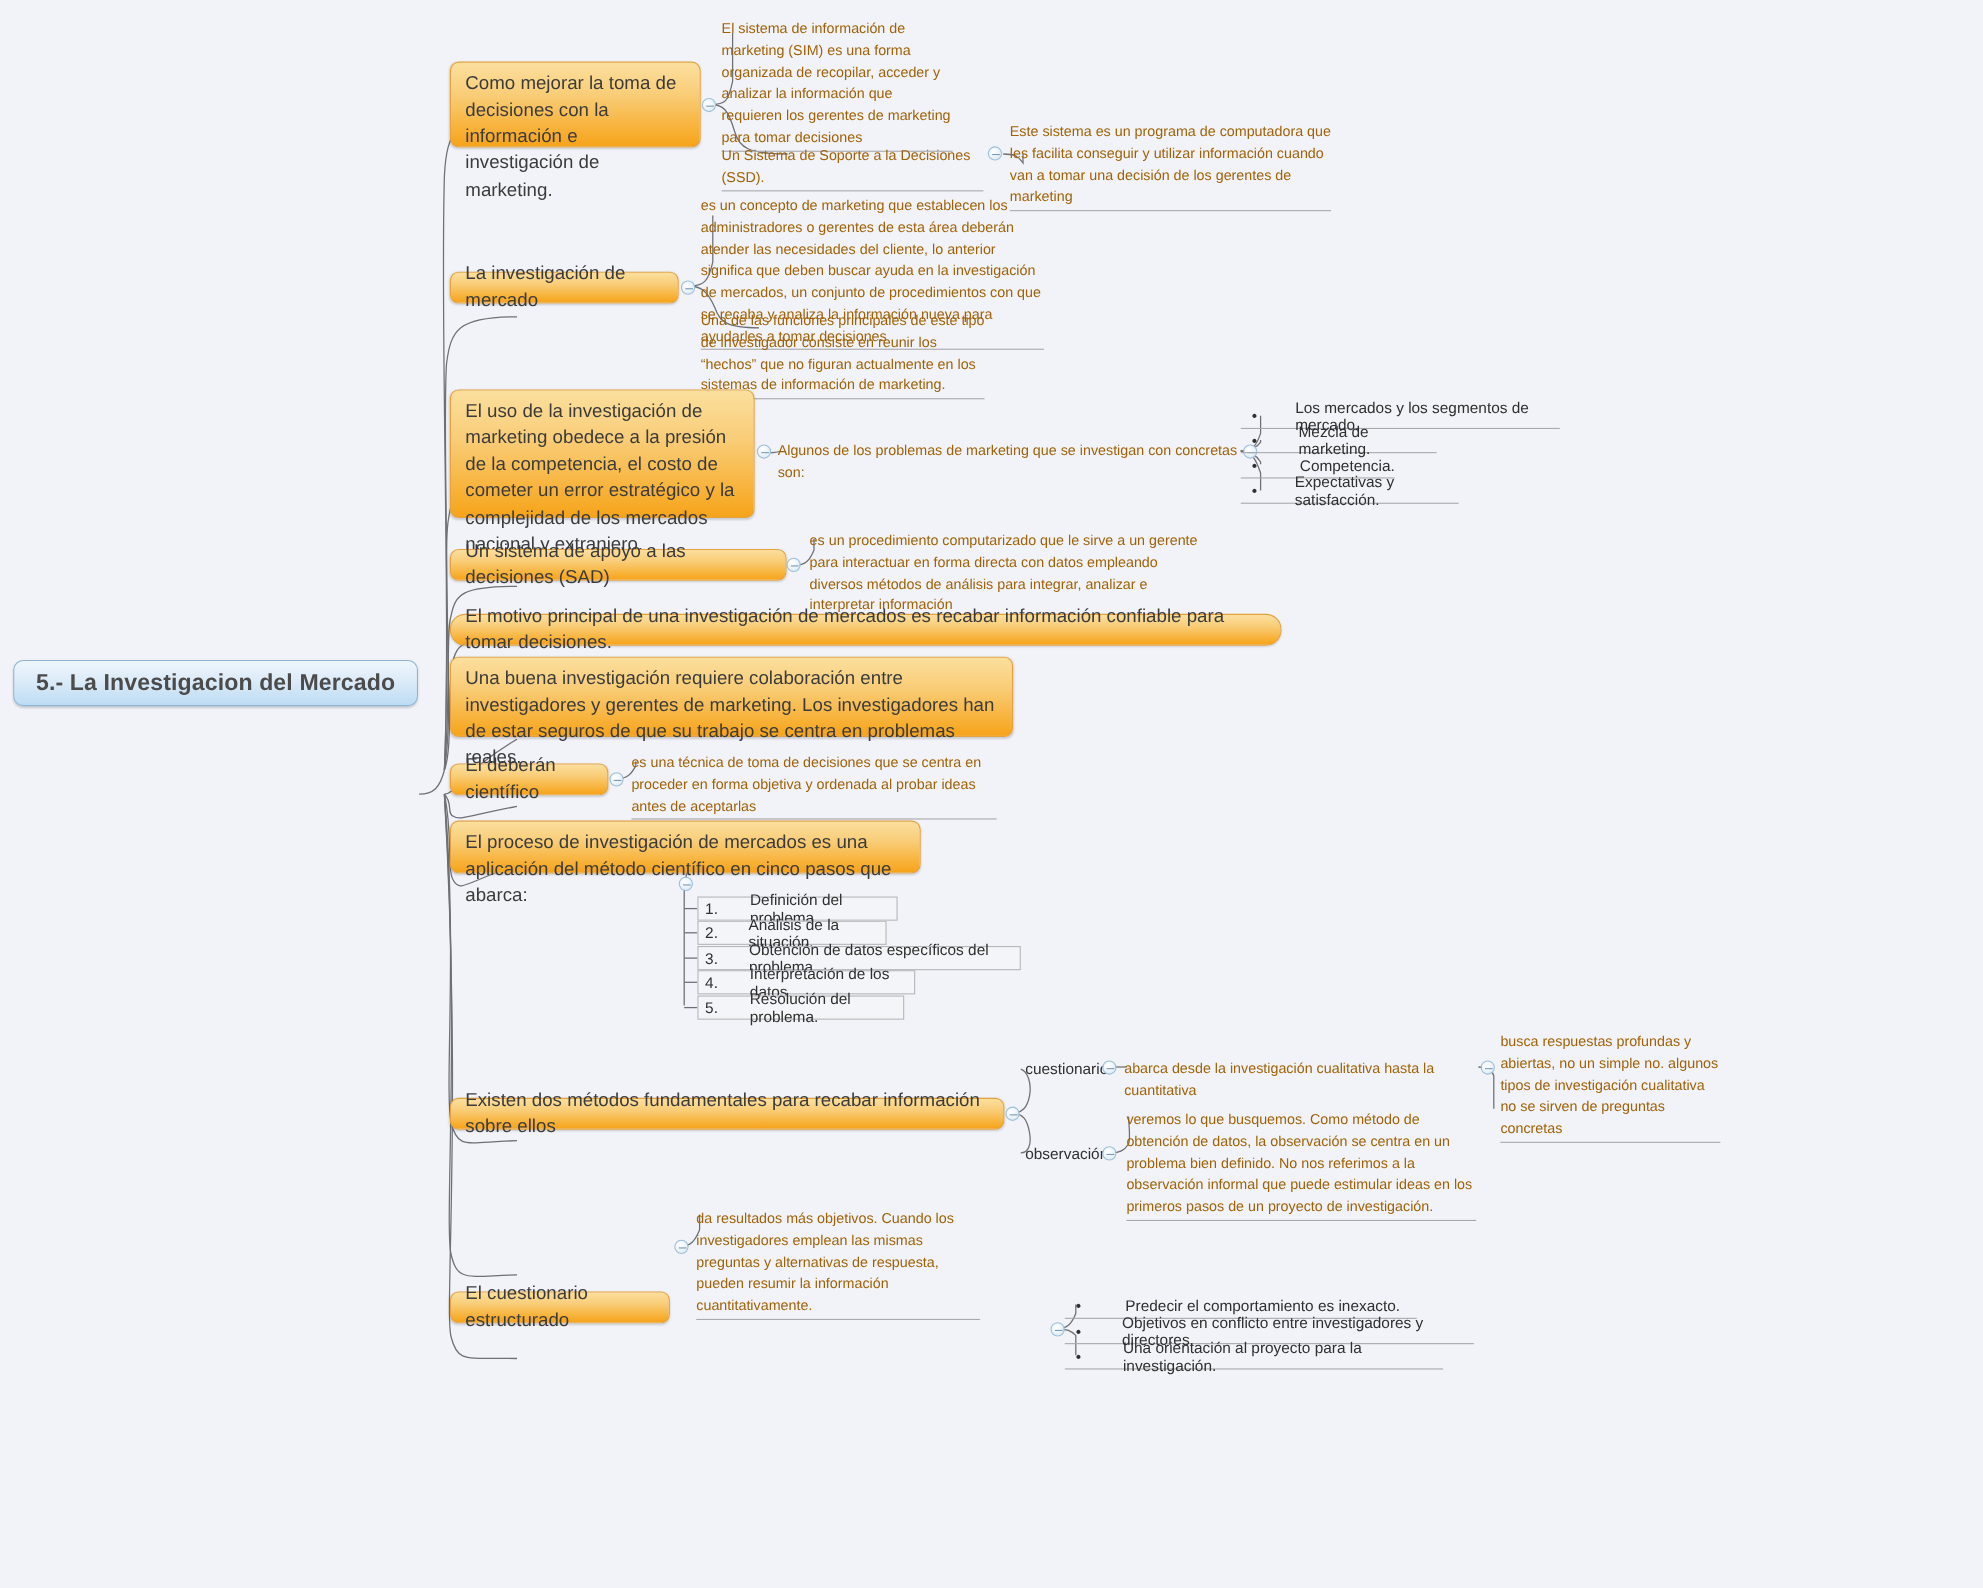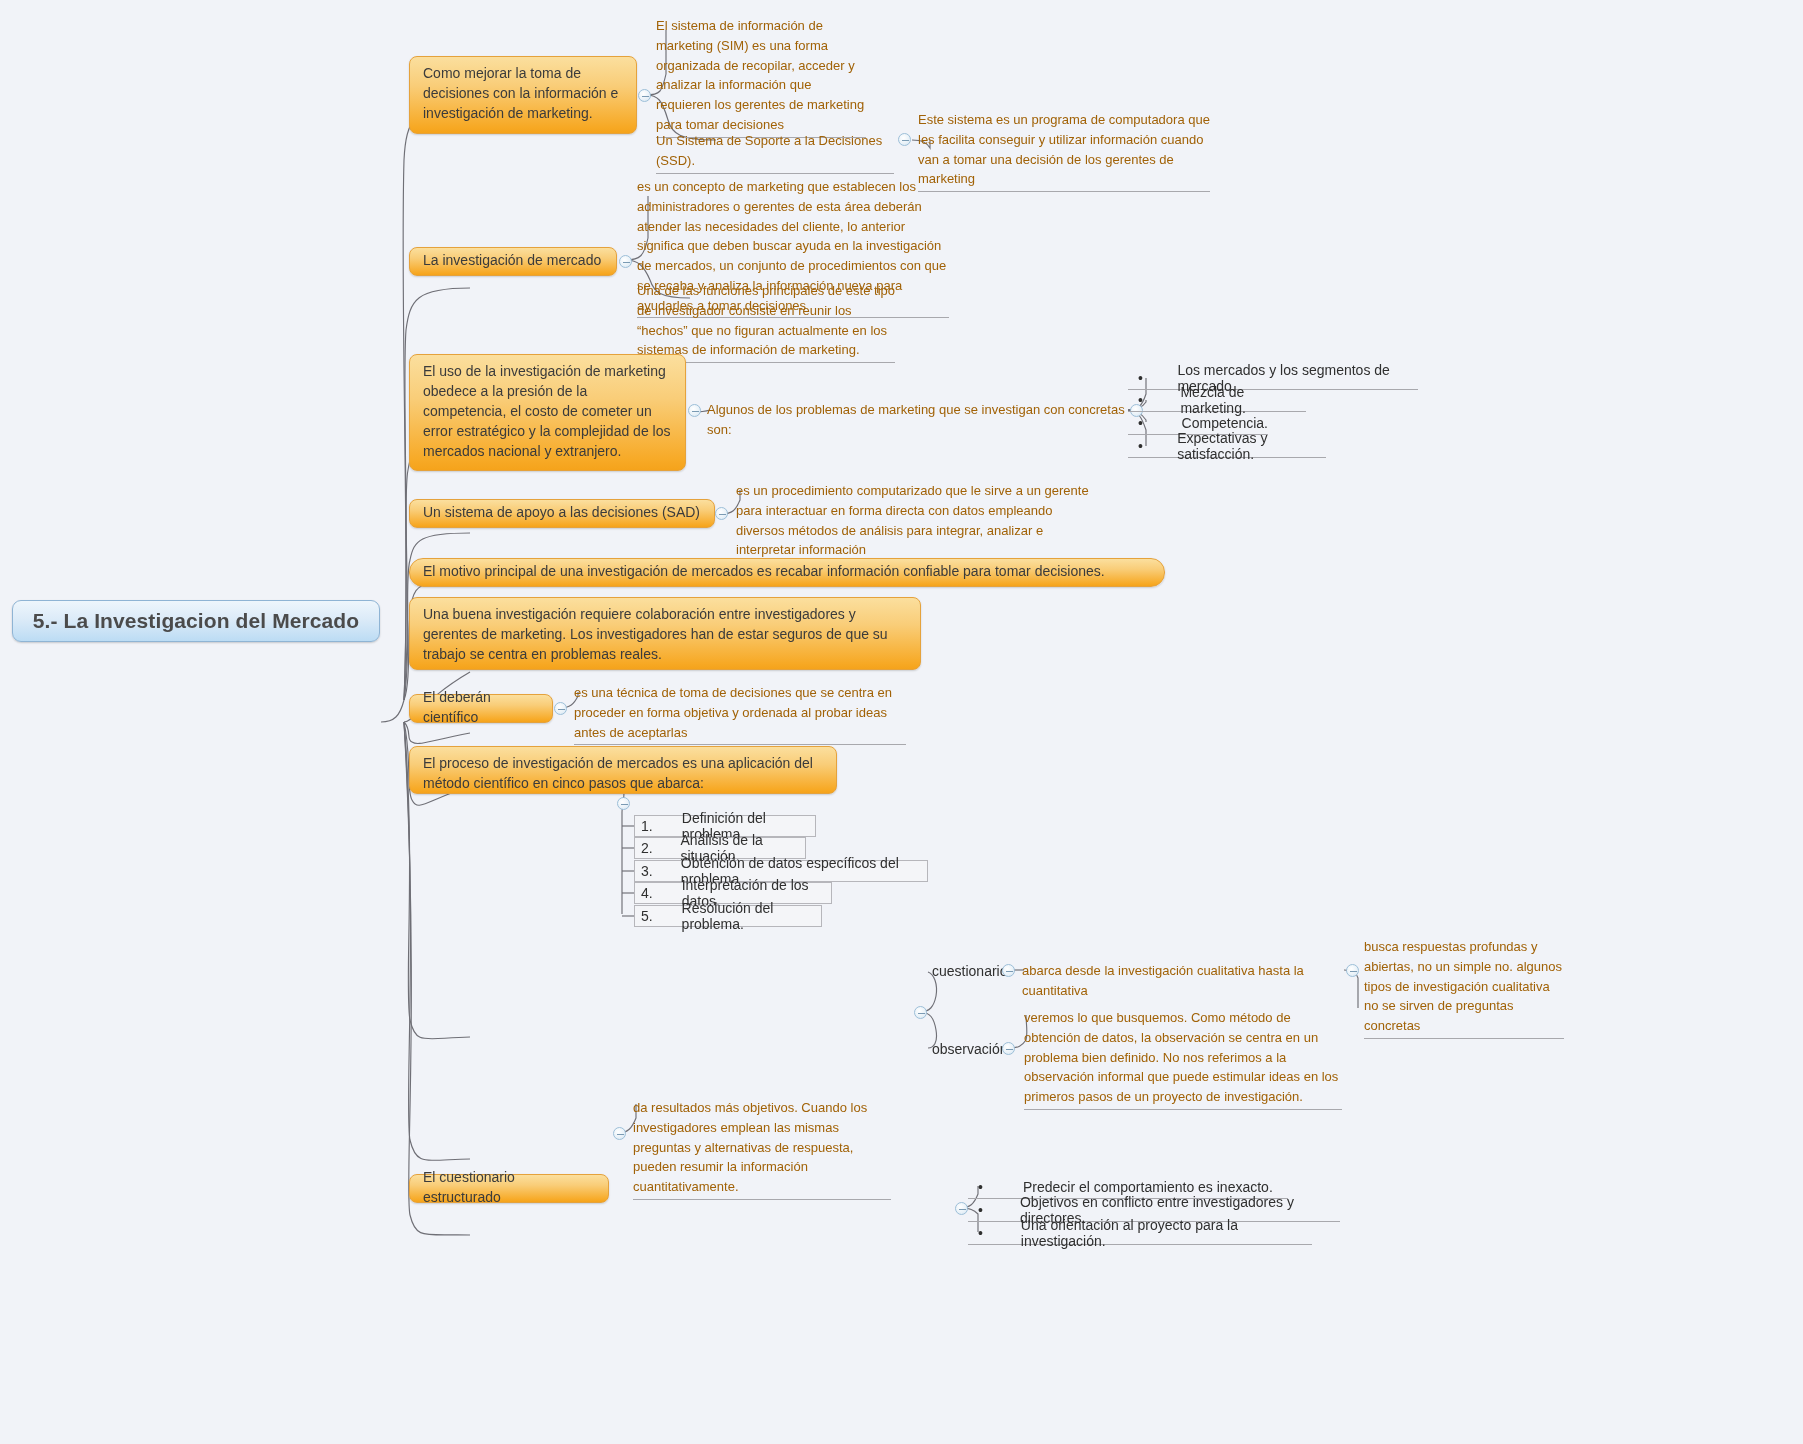--- a/index.html
+++ b/index.html
@@ -29,21 +29,21 @@
 
   
   .topic{
     position:absolute;
     box-sizing:border-box;
     border:1px solid #e5a23c;
     border-radius:8px;
     background:linear-gradient(to bottom,#fbdf9e 0%,#f9cd78 38%,#f7a925 92%,#f5a31b 100%);
     box-shadow:0 1px 2px rgba(0,0,0,.16);
     color:#3b3b3b;
-    font-size:14px;
+    font-size:17px;
     line-height:1.42;
     padding:7px 13px 8px 13px;
     display:flex;align-items:center;
   }
   .topic.multi{align-items:flex-start;}
   .topic span{display:block;}
 
   
   .plain{
     position:absolute;
@@ -275,20 +275,23 @@
   </div>
   <div class="step" style="left:634px;top:882px;width:198px;">
     <span class="num">4.</span>
     <span class="lbl">Interpretación de los datos.</span>
   </div>
   <div class="step" style="left:634px;top:905px;width:188px;">
     <span class="num">5.</span>
     <span class="lbl">Resolución del problema.</span>
   </div>
 
+  <div class="topic" style="left:409px;top:998px;width:504px;height:29px;">
+    <span>Existen dos métodos fundamentales para recabar información sobre ellos</span>
+  </div>
   <div class="handle" style="left:914px;top:1006px;"></div>
 
   <div class="label-node" style="left:932px;top:963px;">
     <span>cuestionario</span>
   </div>
   <div class="handle" style="left:1002px;top:964px;"></div>
 
   <div class="plain nobl" style="left:1022px;top:961px;width:322px;">
     <span>abarca desde la investigación cualitativa hasta la cuantitativa</span>
   </div>

